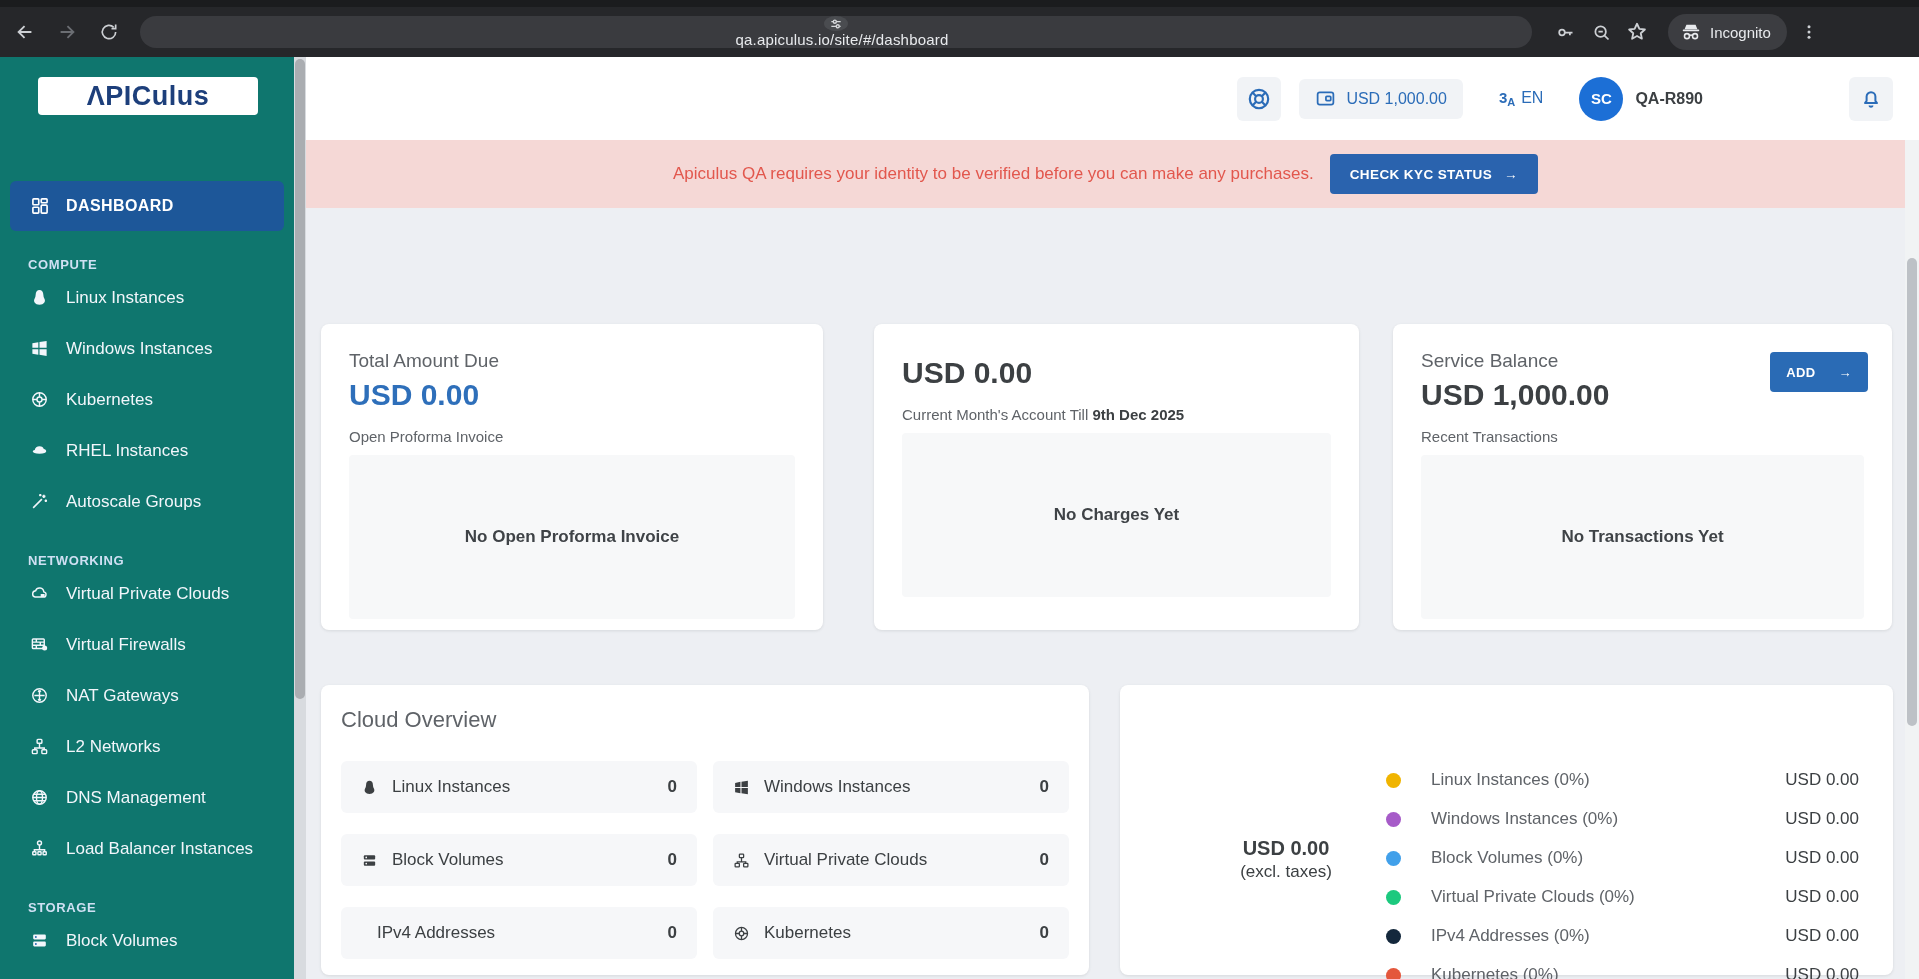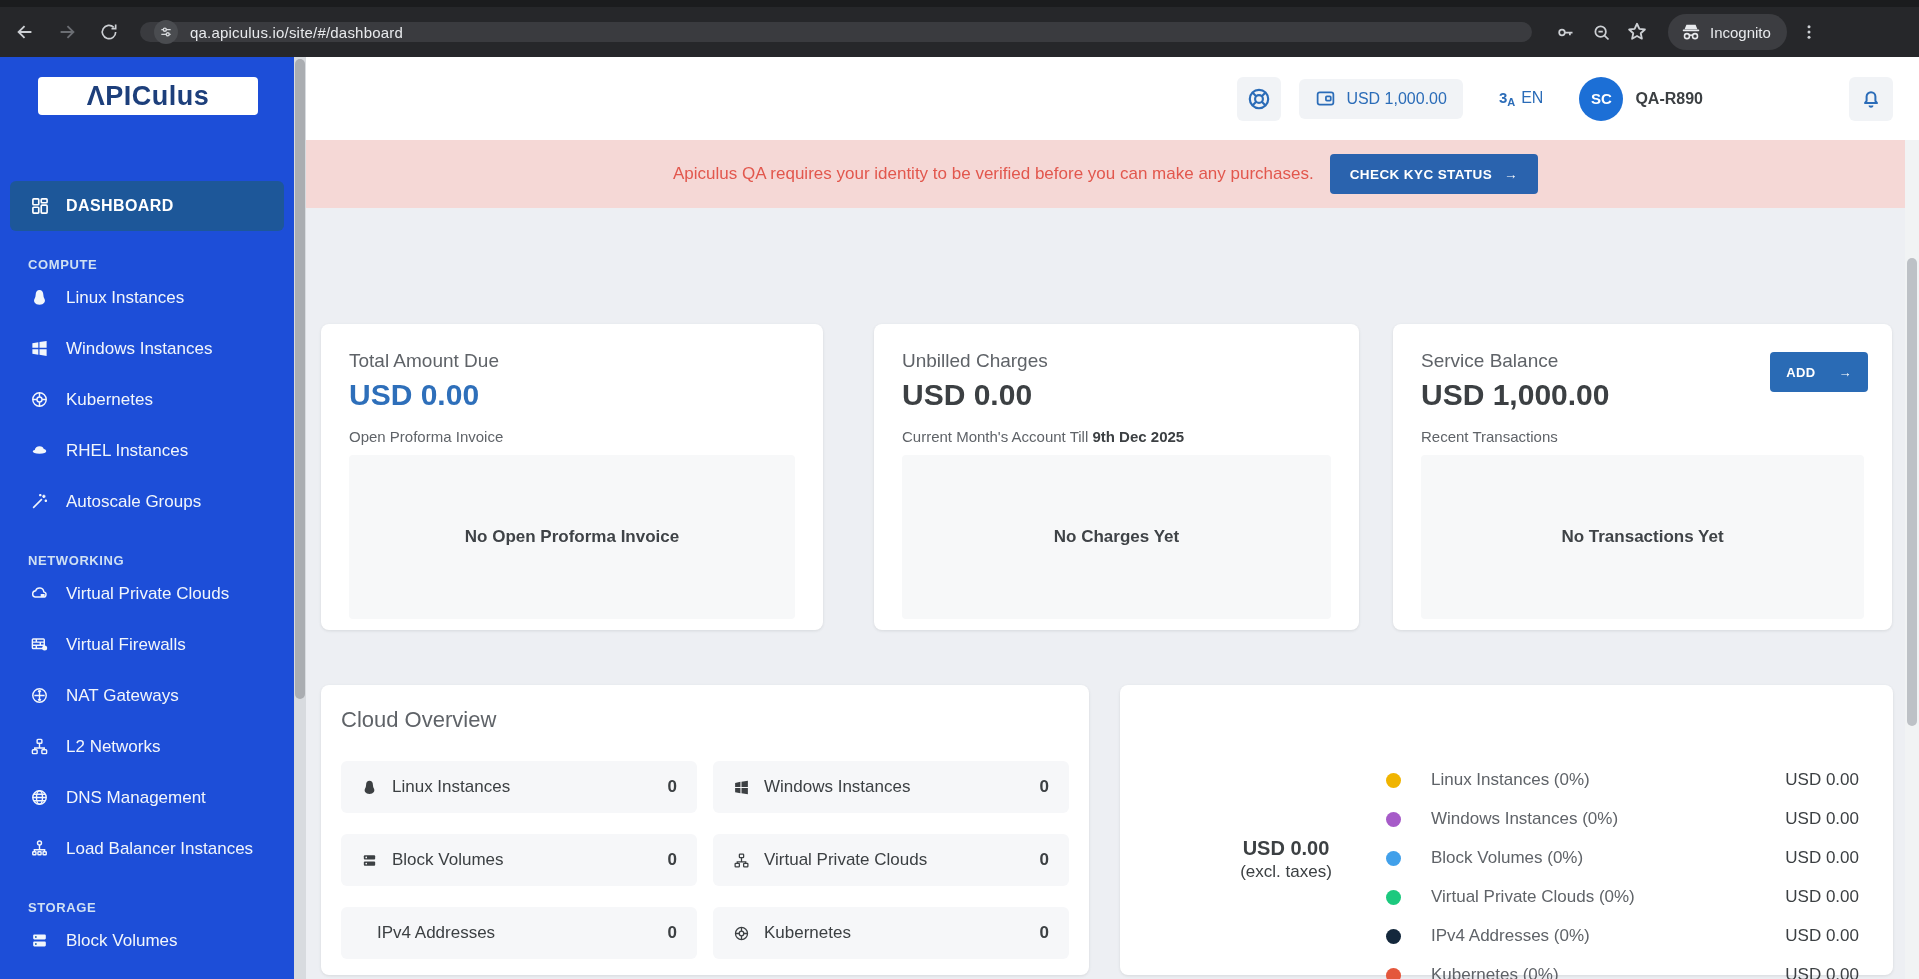--- a/index.html
+++ b/index.html
@@ -6,30 +6,30 @@
   html,body { width:1919px; height:979px; overflow:hidden; }
   body { font-family:"Liberation Sans", sans-serif; background:#edeff3; }
   #screen { position:relative; width:1919px; height:979px; overflow:hidden; }
 
   
   .chrome { position:absolute; left:0; top:0; width:1919px; height:57px; background:#26272a; }
   .chrome-topstrip { position:absolute; left:0; top:0; width:100%; height:7px; background:#1b1c1e; }
   .chrome-bar { position:absolute; left:0; top:7px; width:100%; height:50px; display:flex; align-items:center; }
   .nav-ic { width:34px; height:34px; display:flex; align-items:center; justify-content:center; color:#cdd0d4; margin-left:8px; border-radius:50%; }
   .nav-ic.dim { color:#6b6e73; }
-  .omnibox { margin-left:14px; width:1392px; height:20px; background:#3a3b3f; border-radius:18px; display:flex; align-items:center; padding:0 14px; }
+  .omnibox { margin-left:14px; width:1392px; height:32px; background:#3a3b3f; border-radius:18px; display:flex; align-items:center; padding:0 14px;flex-direction:column; }
   .omni-badge { width:24px; height:24px; border-radius:50%; background:#4a4c50; display:flex; align-items:center; justify-content:center; color:#d6d8db; }
   .omni-url { margin-left:12px; color:#e8eaed; font-size:15px; letter-spacing:.2px; }
   .chrome-right { display:flex; align-items:center; margin-left:14px; }
   .chrome-right .nav-ic { margin-left:2px; }
   .incog-chip { margin-left:14px; height:36px; background:#3c3d41; border-radius:18px; display:flex; align-items:center; padding:0 16px 0 12px; color:#e8eaed; font-size:15px; gap:8px; }
   .dots-ic { margin:0 10px 0 10px; color:#cdd0d4; width:24px; display:flex; justify-content:center; }
 
   
-  .sidebar { position:absolute; left:0; top:57px; width:294px; height:922px; background:#1d4ed8; }
+  .sidebar { position:absolute; left:0; top:57px; width:294px; height:922px; background:#0f766e; }
   .side-scroll { position:absolute; left:294px; top:57px; width:12px; height:922px; background:#d8dbdf; }
   .side-thumb { position:absolute; left:1px; top:2px; width:10px; height:640px; border-radius:5px; background:#aaadb1; }
   .logo-box { margin:20px 36px 0 38px; height:38px; background:#ffffff; border-radius:4px; display:flex; align-items:center; justify-content:center; }
   .logo-text { color:#1d3f7b; font-size:27px; font-weight:800; letter-spacing:.5px; }
   .nav-active { margin:66px 10px 0 10px; height:50px; background:#1d5799; border-radius:6px; display:flex; align-items:center; gap:16px; padding:12px 20px; color:#ffffff; font-weight:700; font-size:16px; letter-spacing:.4px; }
   .section-label { margin-top:26px; padding:0 28px; color:#cfe0f3; font-size:13px; font-weight:700; letter-spacing:.6px; }
   .nav-item { height:51px; display:flex; align-items:center; gap:16px; padding:0 30px; color:#f2f6fb; font-size:17px; cursor:pointer; }
   .nav-item .ic, .nav-active .ic { flex:0 0 20px; }
   .ic { display:inline-flex; }
 
@@ -358,21 +358,20 @@
   <div class="card card1">
     <div class="sum-label">Total Amount Due</div>
     <div class="sum-amount blue">USD 0.00</div>
     <div class="sum-sub">Open Proforma Invoice</div>
     <div class="empty-box">
       <span class="empty-text">No Open Proforma Invoice</span>
     </div>
   </div>
 
   <div class="card card2">
-    <div class="sum-label">Unbilled Charges</div>
     <div class="sum-amount">USD 0.00</div>
     <div class="sum-sub"><span>Current Month's Account Till </span><b>9th Dec 2025</b></div>
     <div class="empty-box">
       <span class="empty-text">No Charges Yet</span>
     </div>
   </div>
 
   <div class="card card3">
     <div class="sum-label">Service Balance</div>
     <div class="sum-amount">USD 1,000.00</div>

